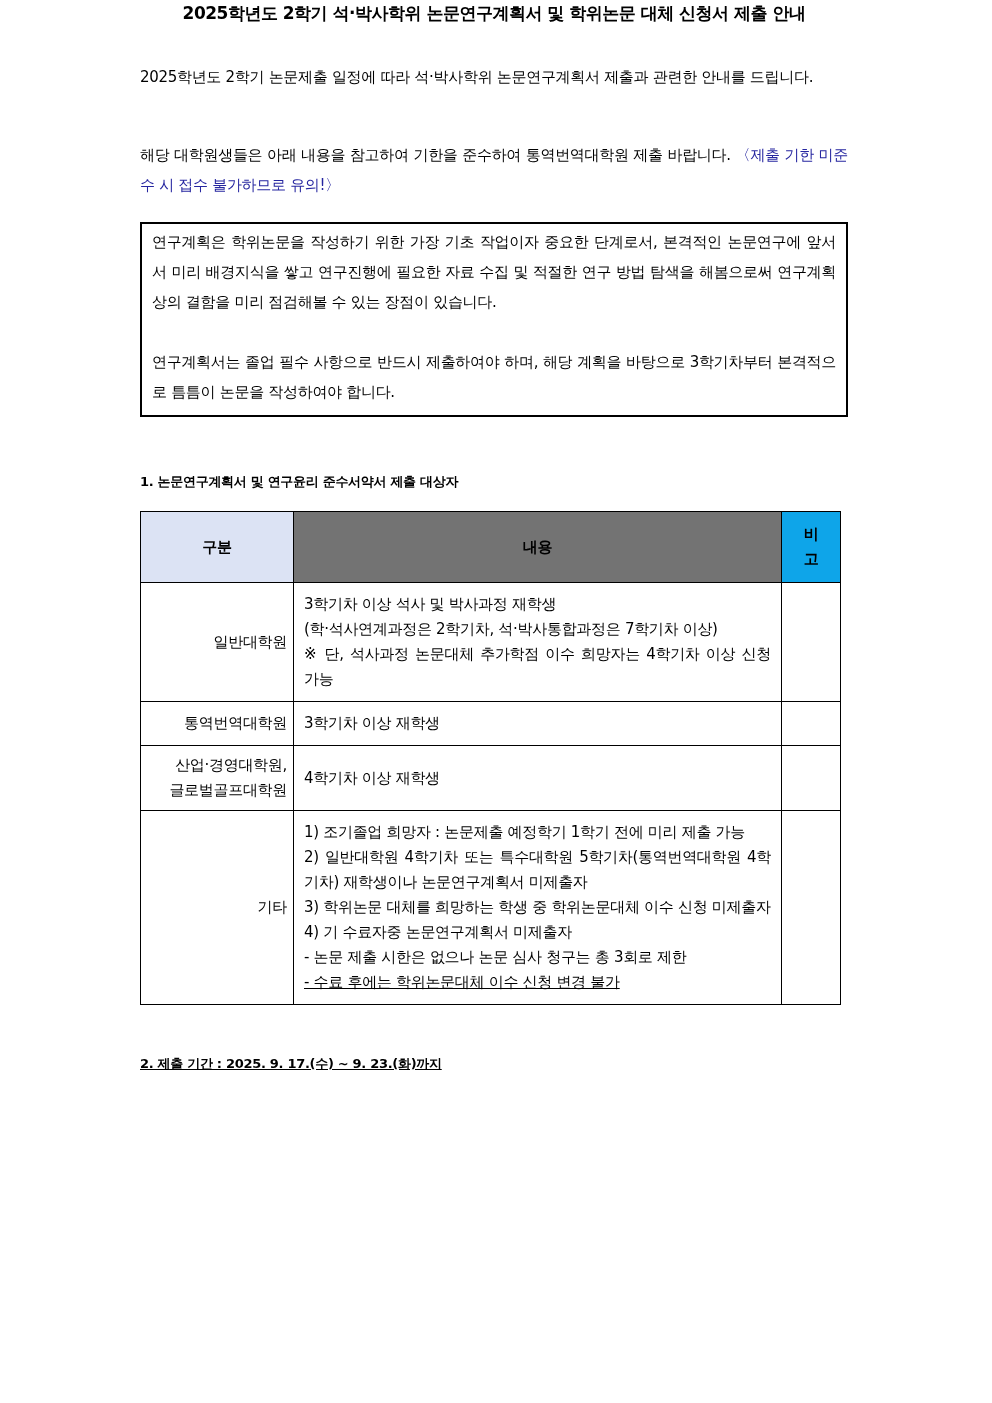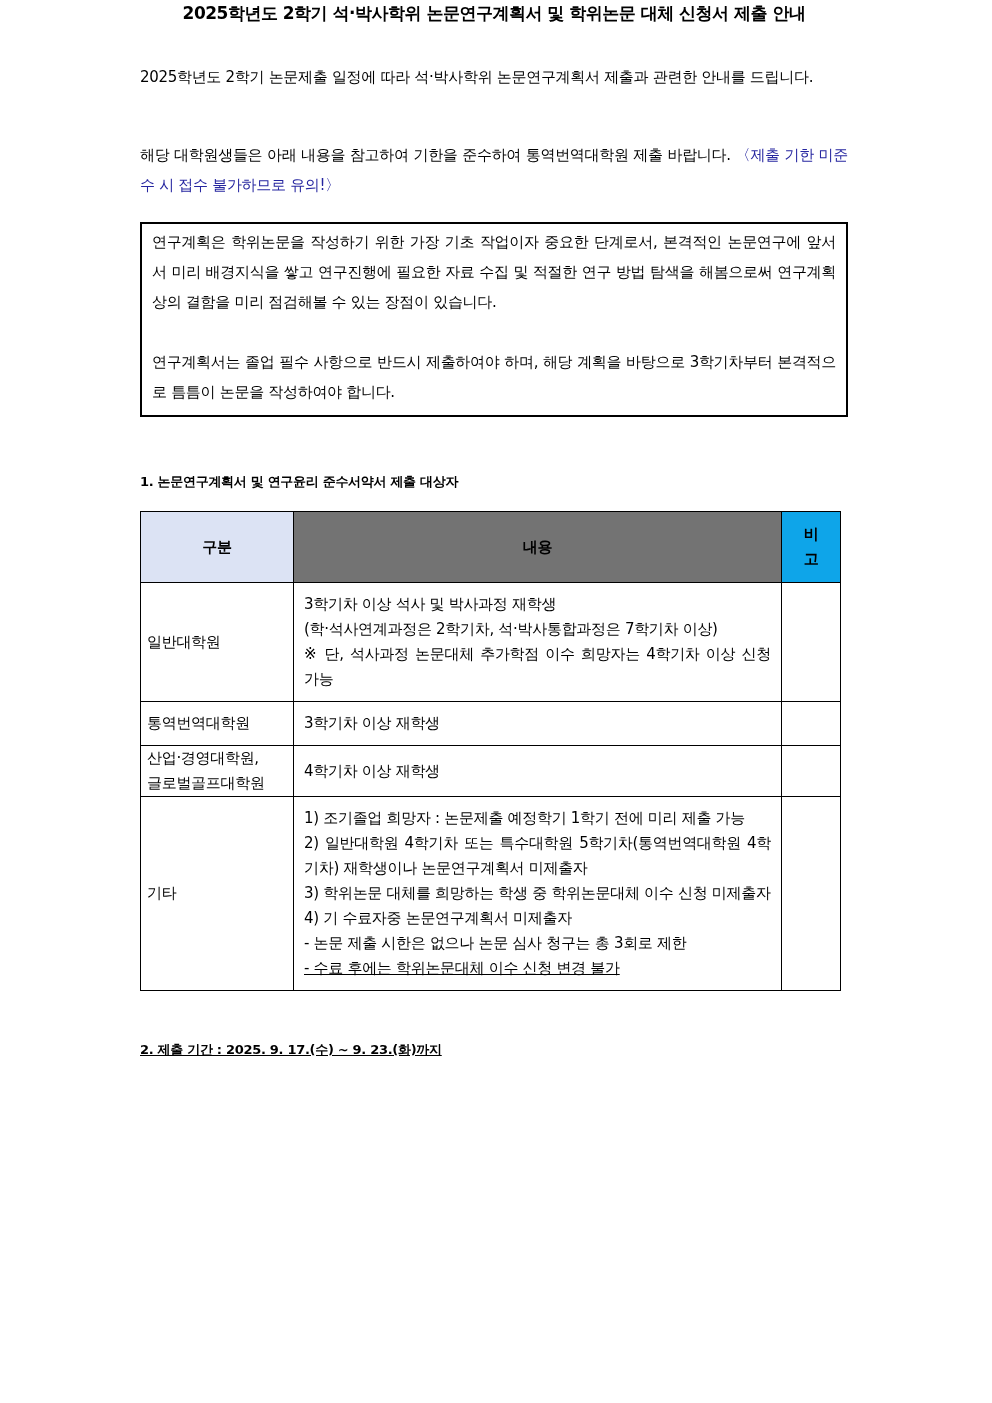--- a/index.html
+++ b/index.html
@@ -73,23 +73,23 @@
   }
   table.target th {
     font-weight: bold;
     text-align: center;
     padding: 10px 18px;
   }
   col.c-category { width: 153px; }
   col.c-content  { width: 488px; }
   col.c-remark   { width: 59px; }
   td.cell-category {
-    text-align: left;
+    text-align: right;
     white-space: pre-line;
-    padding: 0 6px;
+    padding: 7px 6px;
   }
   td.cell-content {
     text-align: justify;
     word-break: break-all;
     padding: 9px 10px;
   }
   td.cell-remark { padding: 9px 2px; }
   .content-line { text-align: justify; word-break: break-all; }
   .content-line.u { text-decoration: underline; }
 </style>

